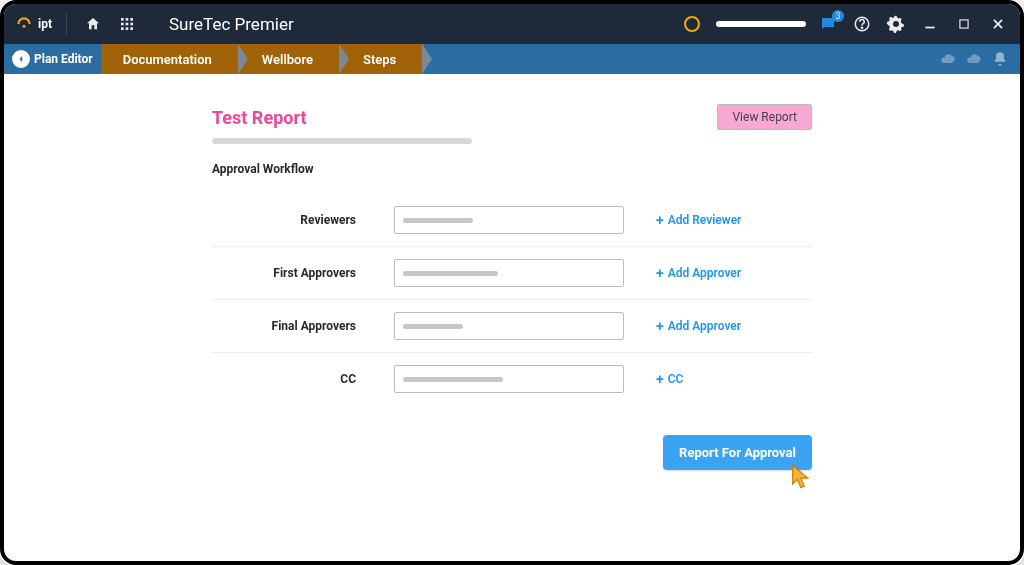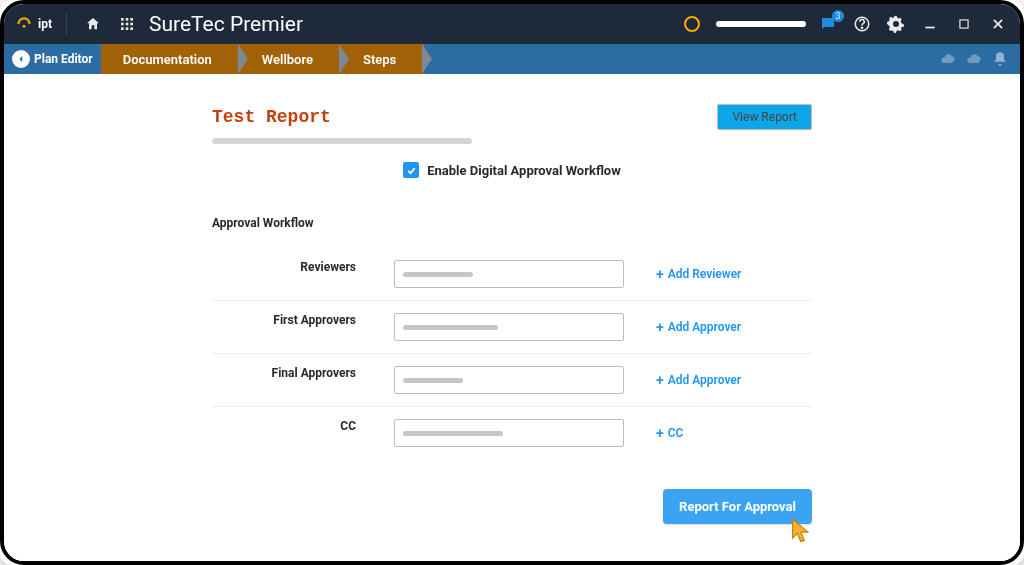--- a/index.html
+++ b/index.html
@@ -1,26 +1,26 @@
 <!DOCTYPE html>
 <html><head>
 <meta charset="utf-8">
 <style>
   * { box-sizing: border-box; margin: 0; padding: 0; font-family: -apple-system, BlinkMacSystemFont, "Segoe UI", Roboto, sans-serif; }
   body { background: #fff; width: 1024px; height: 565px; overflow: hidden; border-radius: 12px; box-shadow: 0 4px 20px rgba(0,0,0,0.3); position: relative; }
-  .outer-frame { width: 1024px; height: 565px; border: 4px solid #000; border-radius: 24px; overflow: hidden; background: #fff; }
+  .outer-frame { width: 1024px; height: 565px; border: 4px solid #000; border-radius: 16px; overflow: hidden; background: #fff; }
 
   
   .topbar { background: #1e2a3a; height: 40px; display: flex; align-items: center; padding: 0 10px; color: #fff; gap: 10px; }
   .topbar .logo { display: flex; align-items: center; gap: 4px; }
   .topbar .logo-icon { width: 20px; height: 20px; display: flex; align-items: center; justify-content: center; }
   .topbar .logo-text { font-size: 12px; font-weight: 700; color: #fff; }
   .topbar .divider { width: 1px; height: 22px; background: #3a4556; margin: 0 4px; }
   .topbar .icon-btn { width: 24px; height: 24px; display: flex; align-items: center; justify-content: center; cursor: pointer; opacity: 0.9; }
-  .topbar .app-title { font-size: 21px; margin-left: 0; }
+  .topbar .app-title { font-size: 17px; margin-left: 20px; }
   .topbar .spacer { flex: 1; }
   .topbar .status-dot { width: 16px; height: 16px; border-radius: 50%; border: 2px solid #f7a800; background: transparent; }
   .topbar .pill { width: 90px; height: 6px; background: #fff; border-radius: 4px; margin-left: 6px; }
   .topbar .chat-badge { position: relative; }
   .topbar .badge-count { position: absolute; top: -2px; right: -4px; background: #2095f2; color: #fff; border-radius: 8px; font-size: 9px; padding: 0 3px; line-height: 12px; min-width: 12px; text-align: center; }
 
   
   .breadcrumb-bar { background: #2b6ca3; height: 30px; display: flex; align-items: stretch; color: #fff; position: relative; }
   .breadcrumb-bar .back { display: flex; align-items: center; padding: 0 8px; gap: 4px; cursor: pointer; }
   .breadcrumb-bar .back-circle { width: 18px; height: 18px; border-radius: 50%; background: #fff; color: #2b6ca3; display: flex; align-items: center; justify-content: center; font-size: 12px; font-weight: 700; }
@@ -32,28 +32,28 @@
   .crumb.active { background: #2095f2; font-weight: 700; }
   .crumb.active::after { border-left: 10px solid #2095f2; }
   .crumb.last::after { display: none; }
   .breadcrumb-bar .right-icons { display: flex; align-items: center; gap: 10px; padding: 0 12px; margin-left: auto; }
   .breadcrumb-bar .right-icons .ico { opacity: 0.6; cursor: pointer; }
 
   
   .content { background: #fff; padding: 30px 0 40px; }
   .panel { width: 600px; margin: 0 auto; }
   .panel-header { display: flex; align-items: center; justify-content: space-between; margin-bottom: 4px; }
-  .panel-title { font-size: 18px; font-weight: 700; color: #c2410c; font-family: Liberation Mono, monospace; }
-  .view-btn { border: 1px solid #bbb; background: #0ea5e9; color: #444; padding: 5px 14px; font-size: 12px; border-radius: 2px; cursor: pointer; }
+  .panel-title { font-size: 18px; font-weight: 700; color: #ec4899; }
+  .view-btn { border: 1px solid #bbb; background: #f9a8d4; color: #444; padding: 5px 14px; font-size: 12px; border-radius: 2px; cursor: pointer; }
   .gray-bar { height: 6px; background: #d6d6d6; width: 260px; border-radius: 3px; margin: 8px 0 18px; }
   .checkbox-row { display: flex; align-items: center; justify-content: center; gap: 8px; font-size: 13px; font-weight: 700; color: #2a2a2a; margin-bottom: 38px; }
   .chk { width: 16px; height: 16px; background: #2095f2; border-radius: 2px; display: flex; align-items: center; justify-content: center; color: #fff; font-size: 11px; cursor: pointer; }
 
   .section-title { font-size: 12px; font-weight: 700; color: #2a2a2a; margin-bottom: 18px; }
-  .wf-row { display: flex; border-bottom: 1px solid #eee; padding: 12px 0; gap: 32px; }
+  .wf-row { display: flex; align-items: center; border-bottom: 1px solid #eee; padding: 12px 0; gap: 32px; }
   .wf-row:last-of-type { border-bottom: none; }
   .wf-label { width: 150px; text-align: right; font-size: 12px; font-weight: 700; color: #2a2a2a; padding-right: 6px; }
   .wf-input { flex: 0 0 230px; height: 28px; border: 1px solid #bbb; border-radius: 2px; padding: 0 8px; background: #fff; display: flex; align-items: center; }
   .wf-input .ph { height: 5px; background: #c6c6c6; border-radius: 3px; }
   .wf-add { color: #2095f2; font-size: 12px; font-weight: 600; cursor: pointer; display: flex; align-items: center; gap: 4px; }
   .wf-add .plus { font-size: 14px; line-height: 1; }
 
   .route-wrap { display: flex; justify-content: flex-end; margin-top: 30px; position: relative; }
   .route-btn { background: #3aa3f2; color: #fff; border: none; border-radius: 4px; padding: 10px 16px; font-size: 13px; font-weight: 700; cursor: pointer; box-shadow: 0 1px 2px rgba(0,0,0,0.15); }
   .cursor { position: absolute; right: -4px; top: 28px; pointer-events: none; }
@@ -171,28 +171,20 @@
     </div>
   </div>
 
   <div class="content">
     <div class="panel">
       <div class="panel-header">
         <div class="panel-title">Test Report</div>
         <button class="view-btn">View Report</button>
       </div>
       <div class="gray-bar"></div>
-      <div class="checkbox-row">
-        <span class="chk">
-          <svg width="11" height="11" viewBox="0 0 24 24" fill="none" stroke="#fff" stroke-width="4">
-              <polyline points="5,13 10,18 19,7"></polyline>
-            </svg>
-        </span>
-        <span>Enable Digital Approval Workflow</span>
-      </div>
 
       <div class="section-title">Approval Workflow</div>
 
       <div id="wf-rows">
           <div class="wf-row">
             <div class="wf-label">Reviewers</div>
             <div class="wf-input">
               <div class="ph" style="width: 70px;"></div>
             </div>
             <div class="wf-add">

